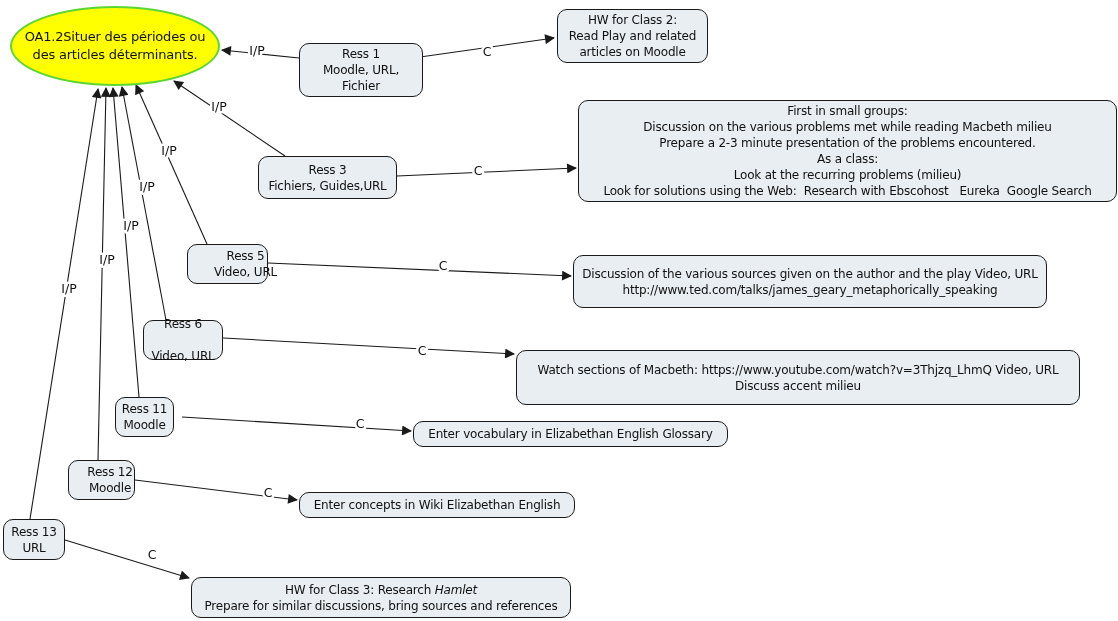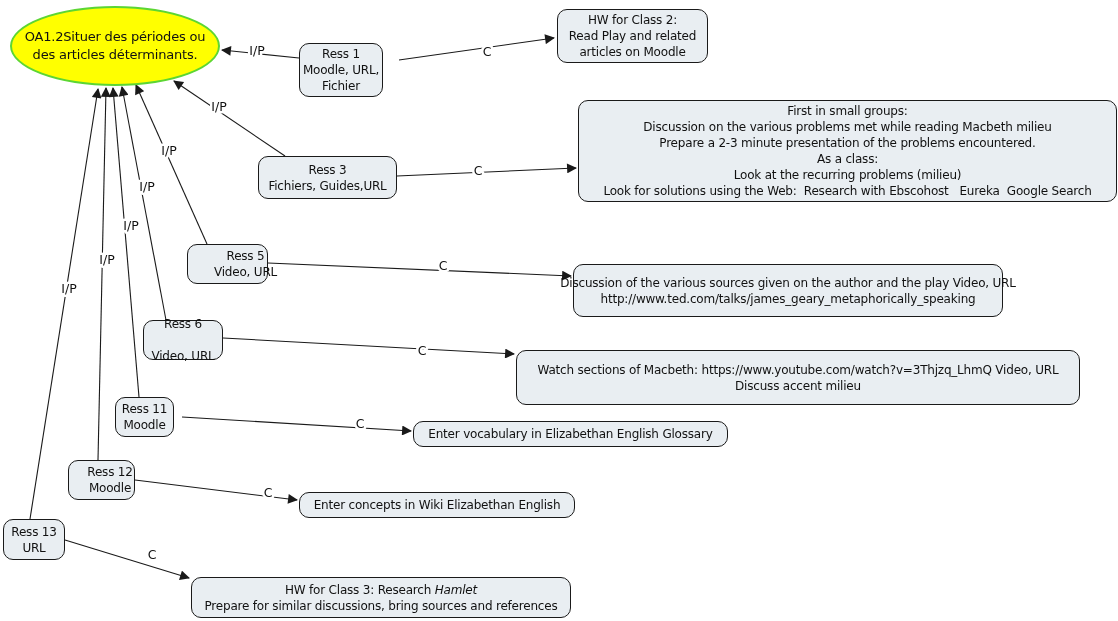--- a/index.html
+++ b/index.html
@@ -92,21 +92,21 @@
       <line x1="135" y1="480" x2="297" y2="500" marker-end="url(#arrowhead)"></line>
       <text x="268" y="497" class="edge-label">C</text>
       <line x1="65" y1="540" x2="189" y2="578" marker-end="url(#arrowhead)"></line>
       <text x="152" y="559" class="edge-label">C</text>
     </svg>
   <div id="node-layer">
       <div class="node ellipse" style="left: 10px; top: 6px; width: 210px; height: 80px;">
         <div class="line">OA1.2Situer des périodes ou</div>
         <div class="line">des articles déterminants.</div>
       </div>
-      <div class="node box" style="left: 299px; top: 43px; width: 84px; height: 54px;">
+      <div class="node box" style="left: 299px; top: 43px; width: 124px; height: 54px;">
         <div class="line">Ress 1</div>
         <div class="line">Moodle, URL,</div>
         <div class="line">Fichier</div>
       </div>
       <div class="node box" style="left: 557px; top: 9px; width: 151px; height: 54px;">
         <div class="line">HW for Class 2:</div>
         <div class="line">Read Play and related</div>
         <div class="line">articles on Moodle</div>
       </div>
       <div class="node box" style="left: 258px; top: 156px; width: 139px; height: 43px;">
@@ -118,21 +118,21 @@
         <div class="line">Discussion on the various problems met while reading Macbeth milieu</div>
         <div class="line">Prepare a 2-3 minute presentation of the problems encountered.</div>
         <div class="line">As a class:</div>
         <div class="line">Look at the recurring problems (milieu)</div>
         <div class="line">Look for solutions using the Web:  Research with Ebscohost   Eureka  Google Search</div>
       </div>
       <div class="node box" style="left: 187px; top: 244px; width: 81px; height: 40px; padding-left: 38px;">
         <div class="line">Ress 5</div>
         <div class="line">Video, URL</div>
       </div>
-      <div class="node box" style="left: 573px; top: 264px; width: 430px; height: 53px;">
+      <div class="node box" style="left: 573px; top: 255px; width: 474px; height: 53px;">
         <div class="line">Discussion of the various sources given on the author and the play Video, URL</div>
         <div class="line">http://www.ted.com/talks/james_geary_metaphorically_speaking</div>
       </div>
       <div class="node box" style="left: 143px; top: 320px; width: 80px; height: 40px; gap: 16px;">
         <div class="line">Ress 6</div>
         <div class="line">Video, URL</div>
       </div>
       <div class="node box" style="left: 516px; top: 350px; width: 564px; height: 55px;">
         <div class="line">Watch sections of Macbeth: https://www.youtube.com/watch?v=3Thjzq_LhmQ Video, URL</div>
         <div class="line">Discuss accent milieu</div>

